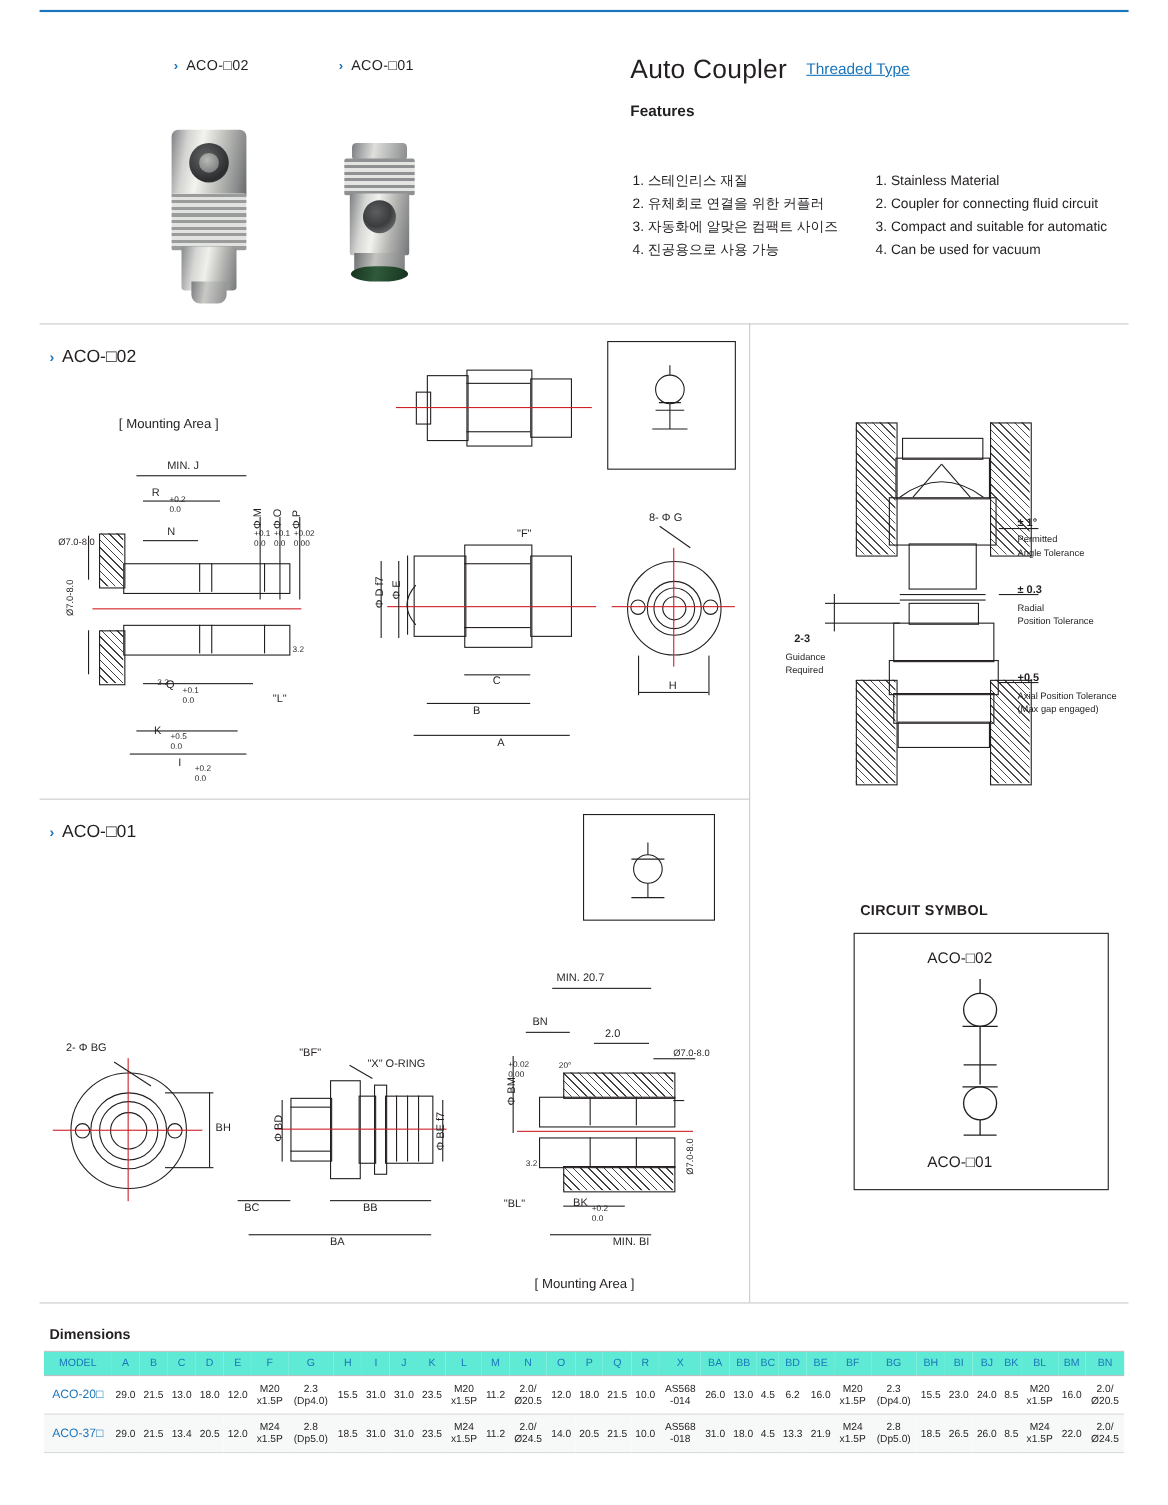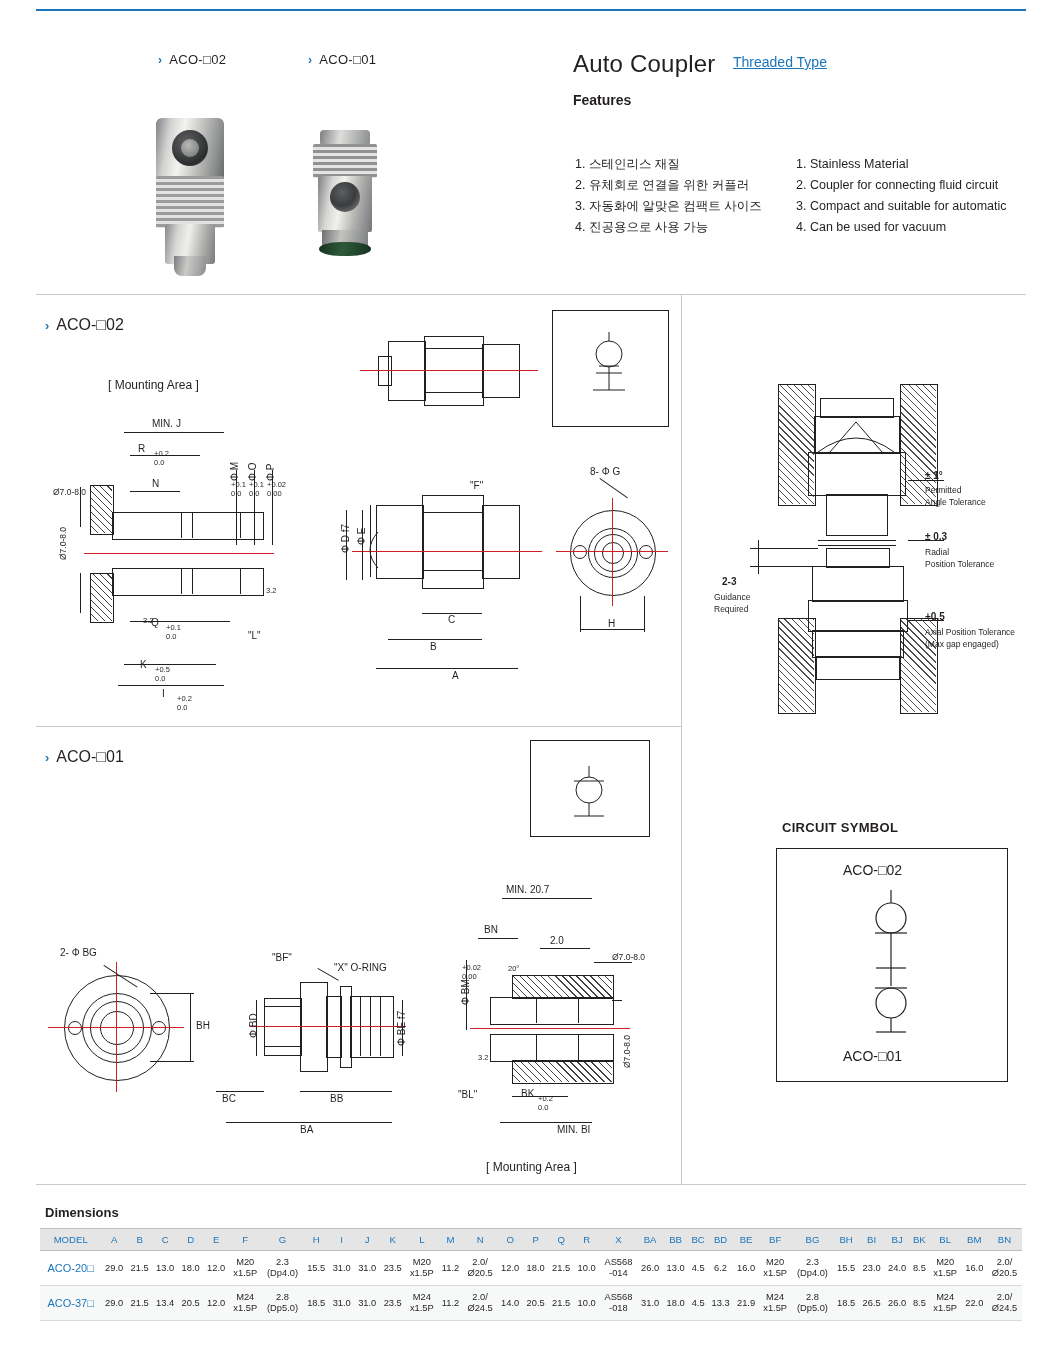--- a/index.html
+++ b/index.html
@@ -41,21 +41,21 @@
   .box{position:absolute;border:1px solid #231f20;}
   .circ{position:absolute;border:1px solid #231f20;border-radius:50%;}
   .hatch{position:absolute;background:repeating-linear-gradient(45deg,#231f20 0 1px,transparent 1px 5px);}
   .mount-lbl{position:absolute;font-size:12px;color:#231f20;}
   
   .cs-title{position:absolute;font-size:13px;font-weight:bold;letter-spacing:.3px;}
   
   .dim-h{position:absolute;left:45px;top:1205px;font-size:13px;font-weight:bold;color:#231f20;}
   table.dims{position:absolute;left:40px;top:1228px;border-collapse:collapse;width:982px;
              font-size:9.3px;color:#231f20;}
-  table.dims th{background:#e5e5e5;color:#1b75bb;font-weight:normal;font-size:9.6px;
+  table.dims th{background:#5eead4;color:#1b75bb;font-weight:normal;font-size:9.6px;
                 border-top:1px solid #bcbec0;border-bottom:1px solid #bcbec0;
                 padding:5px 1px;text-align:center;}
   table.dims td{border-bottom:1px solid #d9dadb;padding:6px 1px;text-align:center;
                 line-height:11px;white-space:nowrap;}
   table.dims td.model{color:#1b75bb;font-size:11px;}
   table.dims tr.r0 td{background:#ffffff;}
   table.dims tr.r1 td{background:#f7f8f8;}
 </style>
 </head>
 <body>

